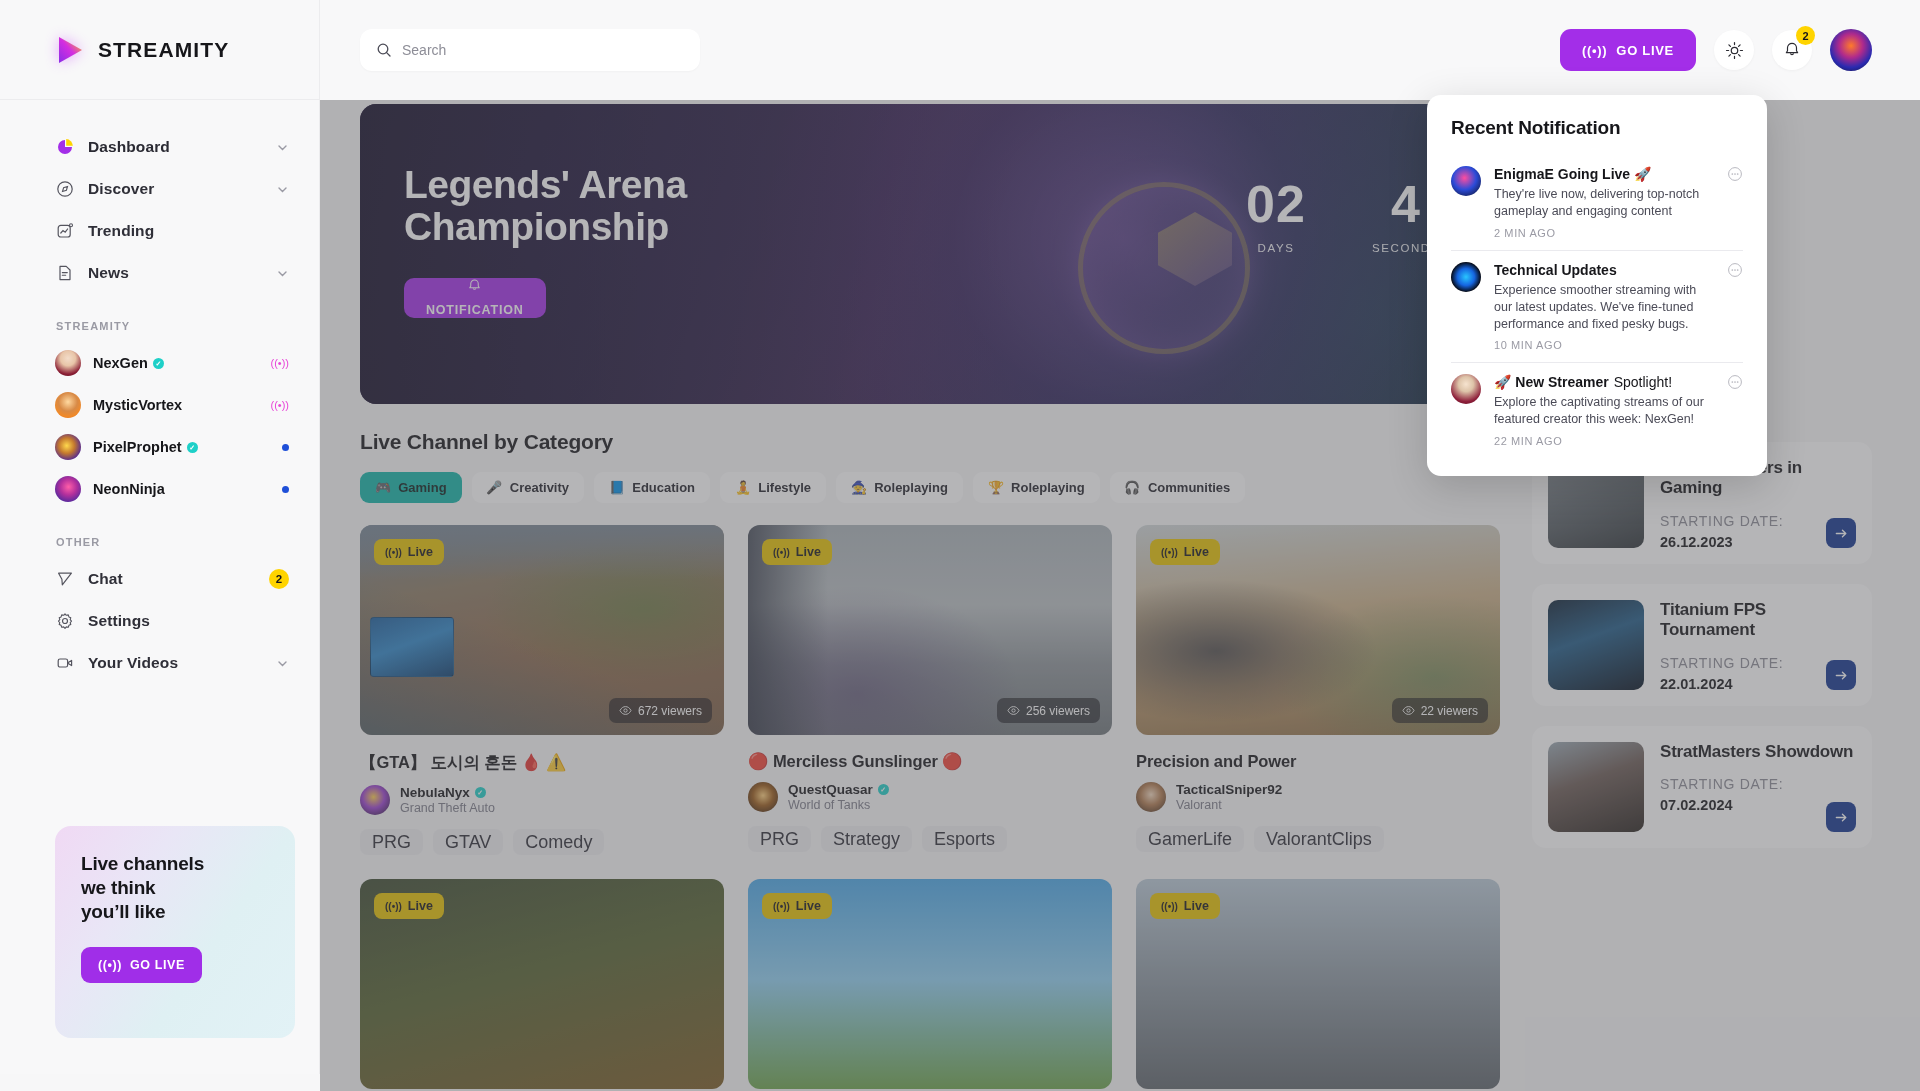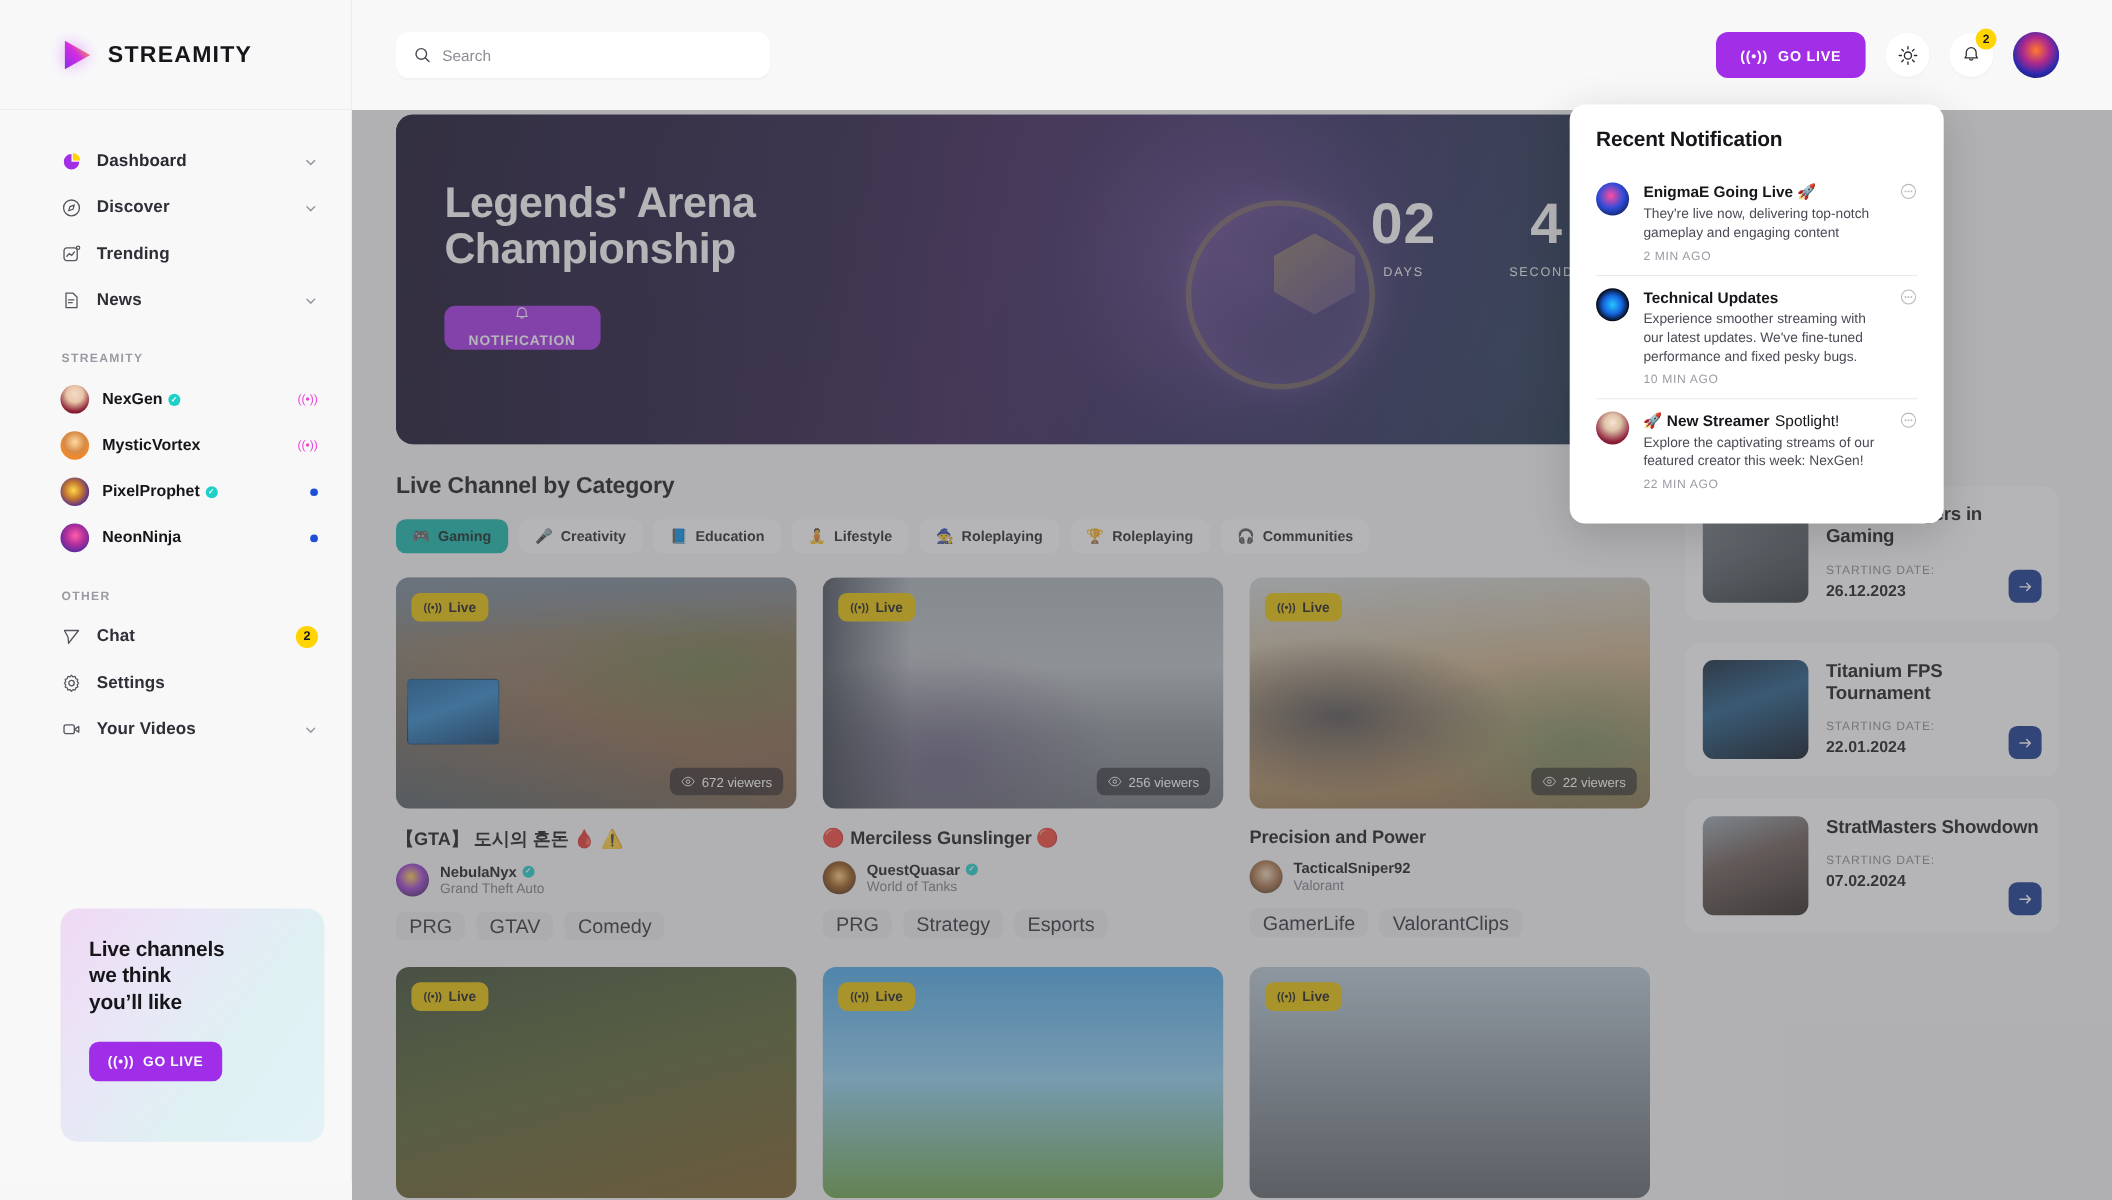--- a/index.html
+++ b/index.html
@@ -189,21 +189,21 @@
     cursor: pointer;
   }
 
   
   .event-card {
     background: #fff; border-radius: 14px; padding: 16px; display: flex; gap: 16px;
     margin-bottom: 20px; position: relative; height: 122px;
   }
   .event-thumb { width: 96px; height: 90px; border-radius: 10px; flex: 0 0 96px; overflow: hidden; }
   .event-title { font-size: 17px; font-weight: 800; line-height: 1.2; letter-spacing: -.2px; }
-  .event-date-lbl { font-size: 11px; color: #8b8b95; letter-spacing: .7px; margin-top: 14px; }
+  .event-date-lbl { font-size: 14px; color: #8b8b95; letter-spacing: .7px; margin-top: 14px; }
   .event-date { font-size: 14.5px; font-weight: 600; margin-top: 5px; }
   .event-arrow {
     position: absolute; right: 16px; bottom: 16px; width: 30px; height: 30px;
     border-radius: 8px; background: #11348f; color: #fff; border: none;
     display: inline-flex; align-items: center; justify-content: center; cursor: pointer;
   }
 
   
   .backdrop {
     position: absolute; inset: 0; background: rgba(90,90,96,.45); z-index: 40;

